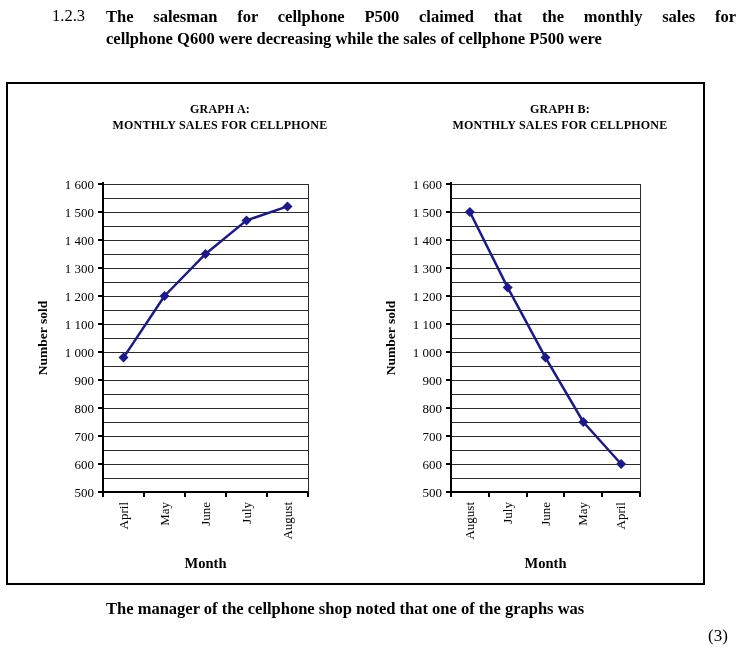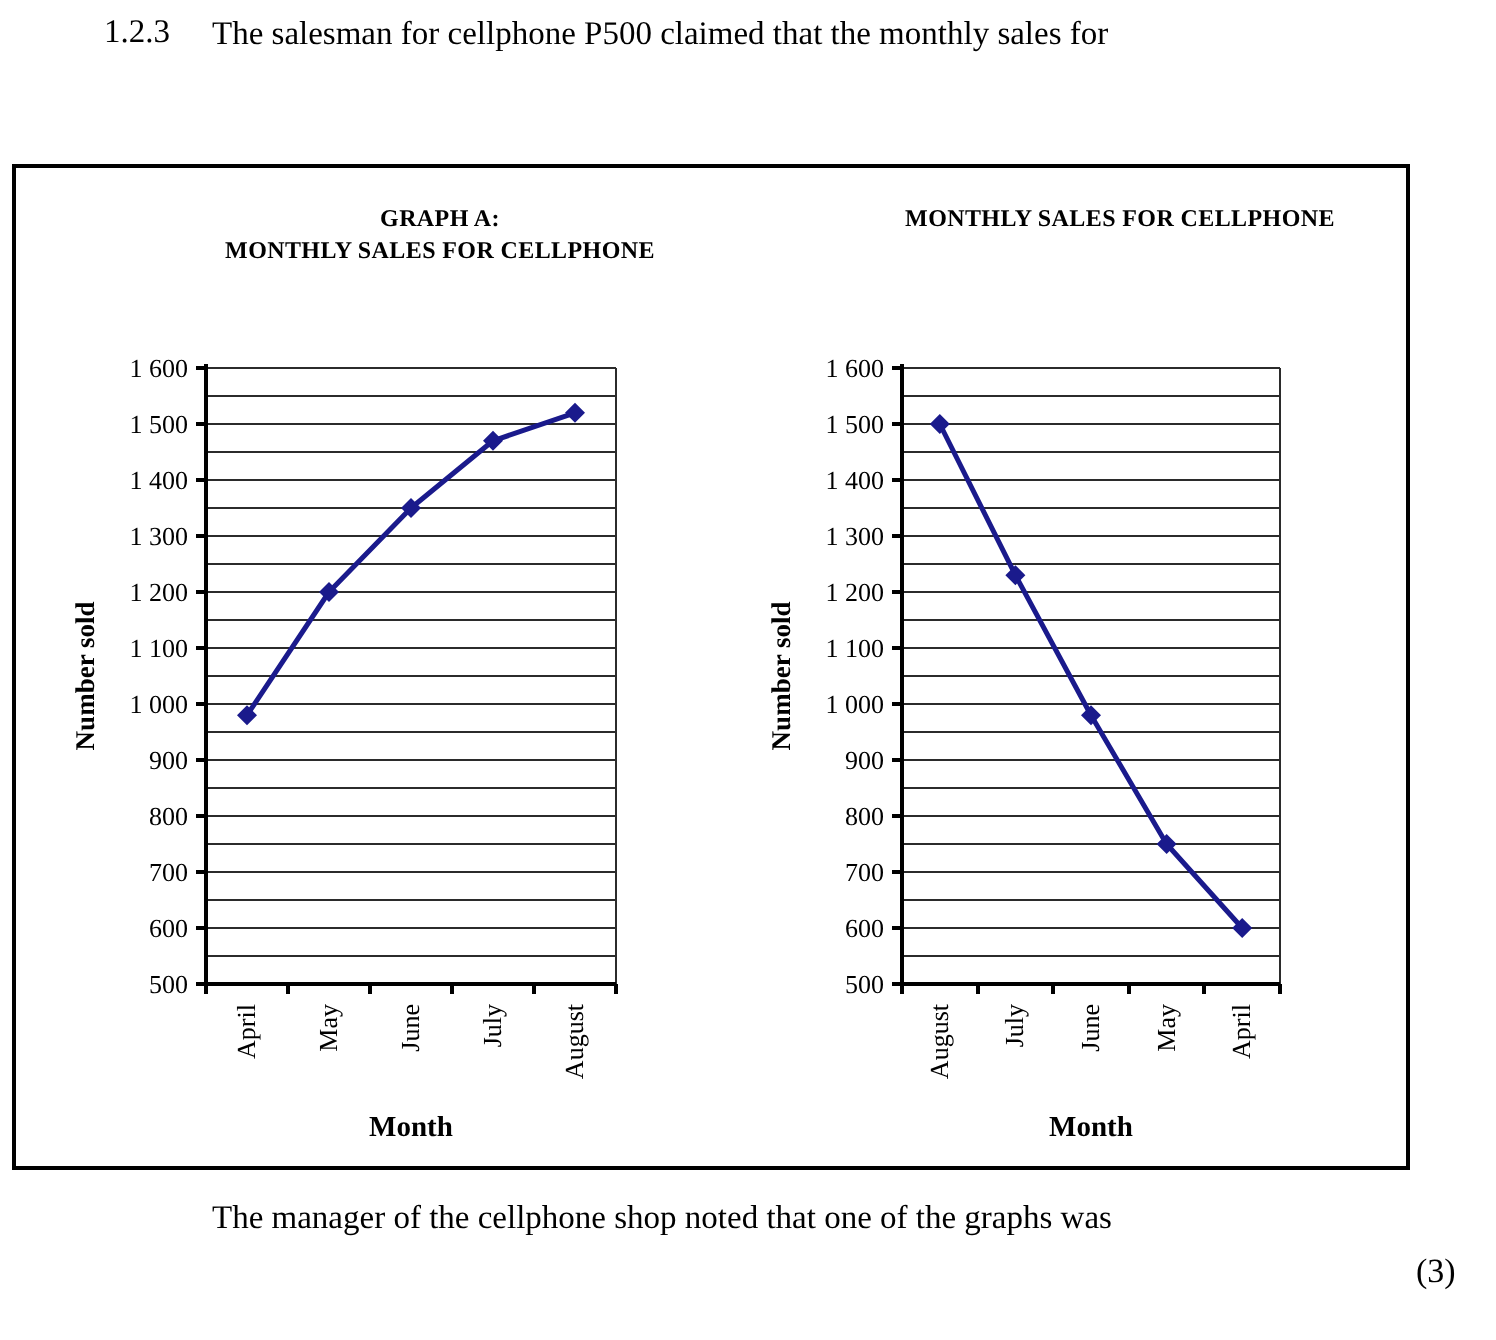--- a/index.html
+++ b/index.html
@@ -2,50 +2,52 @@
 <html><head>
 <meta charset="utf-8">
 <style>
   html,body{margin:0;padding:0;}
   body{
     width:748px;height:670px;position:relative;background:#ffffff;
     font-family:"Liberation Serif", serif;color:#000;overflow:hidden;
   }
   .qnum{position:absolute;left:12px;top:6px;font-size:16.5px;margin-left:40px;}
   .jpara{position:absolute;font-size:16.5px;line-height:22px;}
-  .jpara .jline{text-align:justify;text-align-last:justify;white-space:normal;}
+  .jpara .jline{text-align:justify;text-align-last:justify;white-space:normal;font-weight:bold;}
   .jpara .jline:last-child{text-align-last:left;}
   .figure-box{
     position:absolute;left:6px;top:82px;width:695px;height:499px;
     border:2px solid #000;background:#fff;
   }
   .chart-title{
     position:absolute;text-align:center;font-weight:bold;
     font-size:12px;line-height:16px;letter-spacing:0.2px;
   }
   .chart-svg{position:absolute;overflow:visible;}
   svg text{font-family:"Liberation Serif", serif;fill:#000;}
   .marks{position:absolute;left:708px;top:626px;font-size:17px;}
 </style>
 </head>
 <body>
 
 <div class="qnum">1.2.3</div>
 <div class="jpara" style="left:106px;top:6px;width:630px;">
   <div class="jline">The salesman for cellphone P500 claimed that the monthly sales for</div>
+  <div class="jline">cellphone Q600 were decreasing while the sales of cellphone P500 were</div>
 </div>
 
 <div class="figure-box"></div>
 
 <div class="chart-title" style="left:45px;top:101px;width:350px;">
   <div>GRAPH A:</div>
   <div>MONTHLY SALES FOR CELLPHONE</div>
 </div>
 
 <div class="chart-title" style="left:380px;top:101px;width:360px;">
+  <div>GRAPH B:</div>
   <div>MONTHLY SALES FOR CELLPHONE</div>
 </div>
 
 <svg class="chart-svg" style="left:33px;top:170px;" width="300" height="413">
     <line x1="70" y1="322" x2="275" y2="322" stroke="#2b2b2b" stroke-width="1" shape-rendering="crispEdges"></line>
     <line x1="70" y1="308" x2="275" y2="308" stroke="#2b2b2b" stroke-width="1" shape-rendering="crispEdges"></line>
     <line x1="70" y1="294" x2="275" y2="294" stroke="#2b2b2b" stroke-width="1" shape-rendering="crispEdges"></line>
     <line x1="70" y1="280" x2="275" y2="280" stroke="#2b2b2b" stroke-width="1" shape-rendering="crispEdges"></line>
     <line x1="70" y1="266" x2="275" y2="266" stroke="#2b2b2b" stroke-width="1" shape-rendering="crispEdges"></line>
     <line x1="70" y1="252" x2="275" y2="252" stroke="#2b2b2b" stroke-width="1" shape-rendering="crispEdges"></line>

